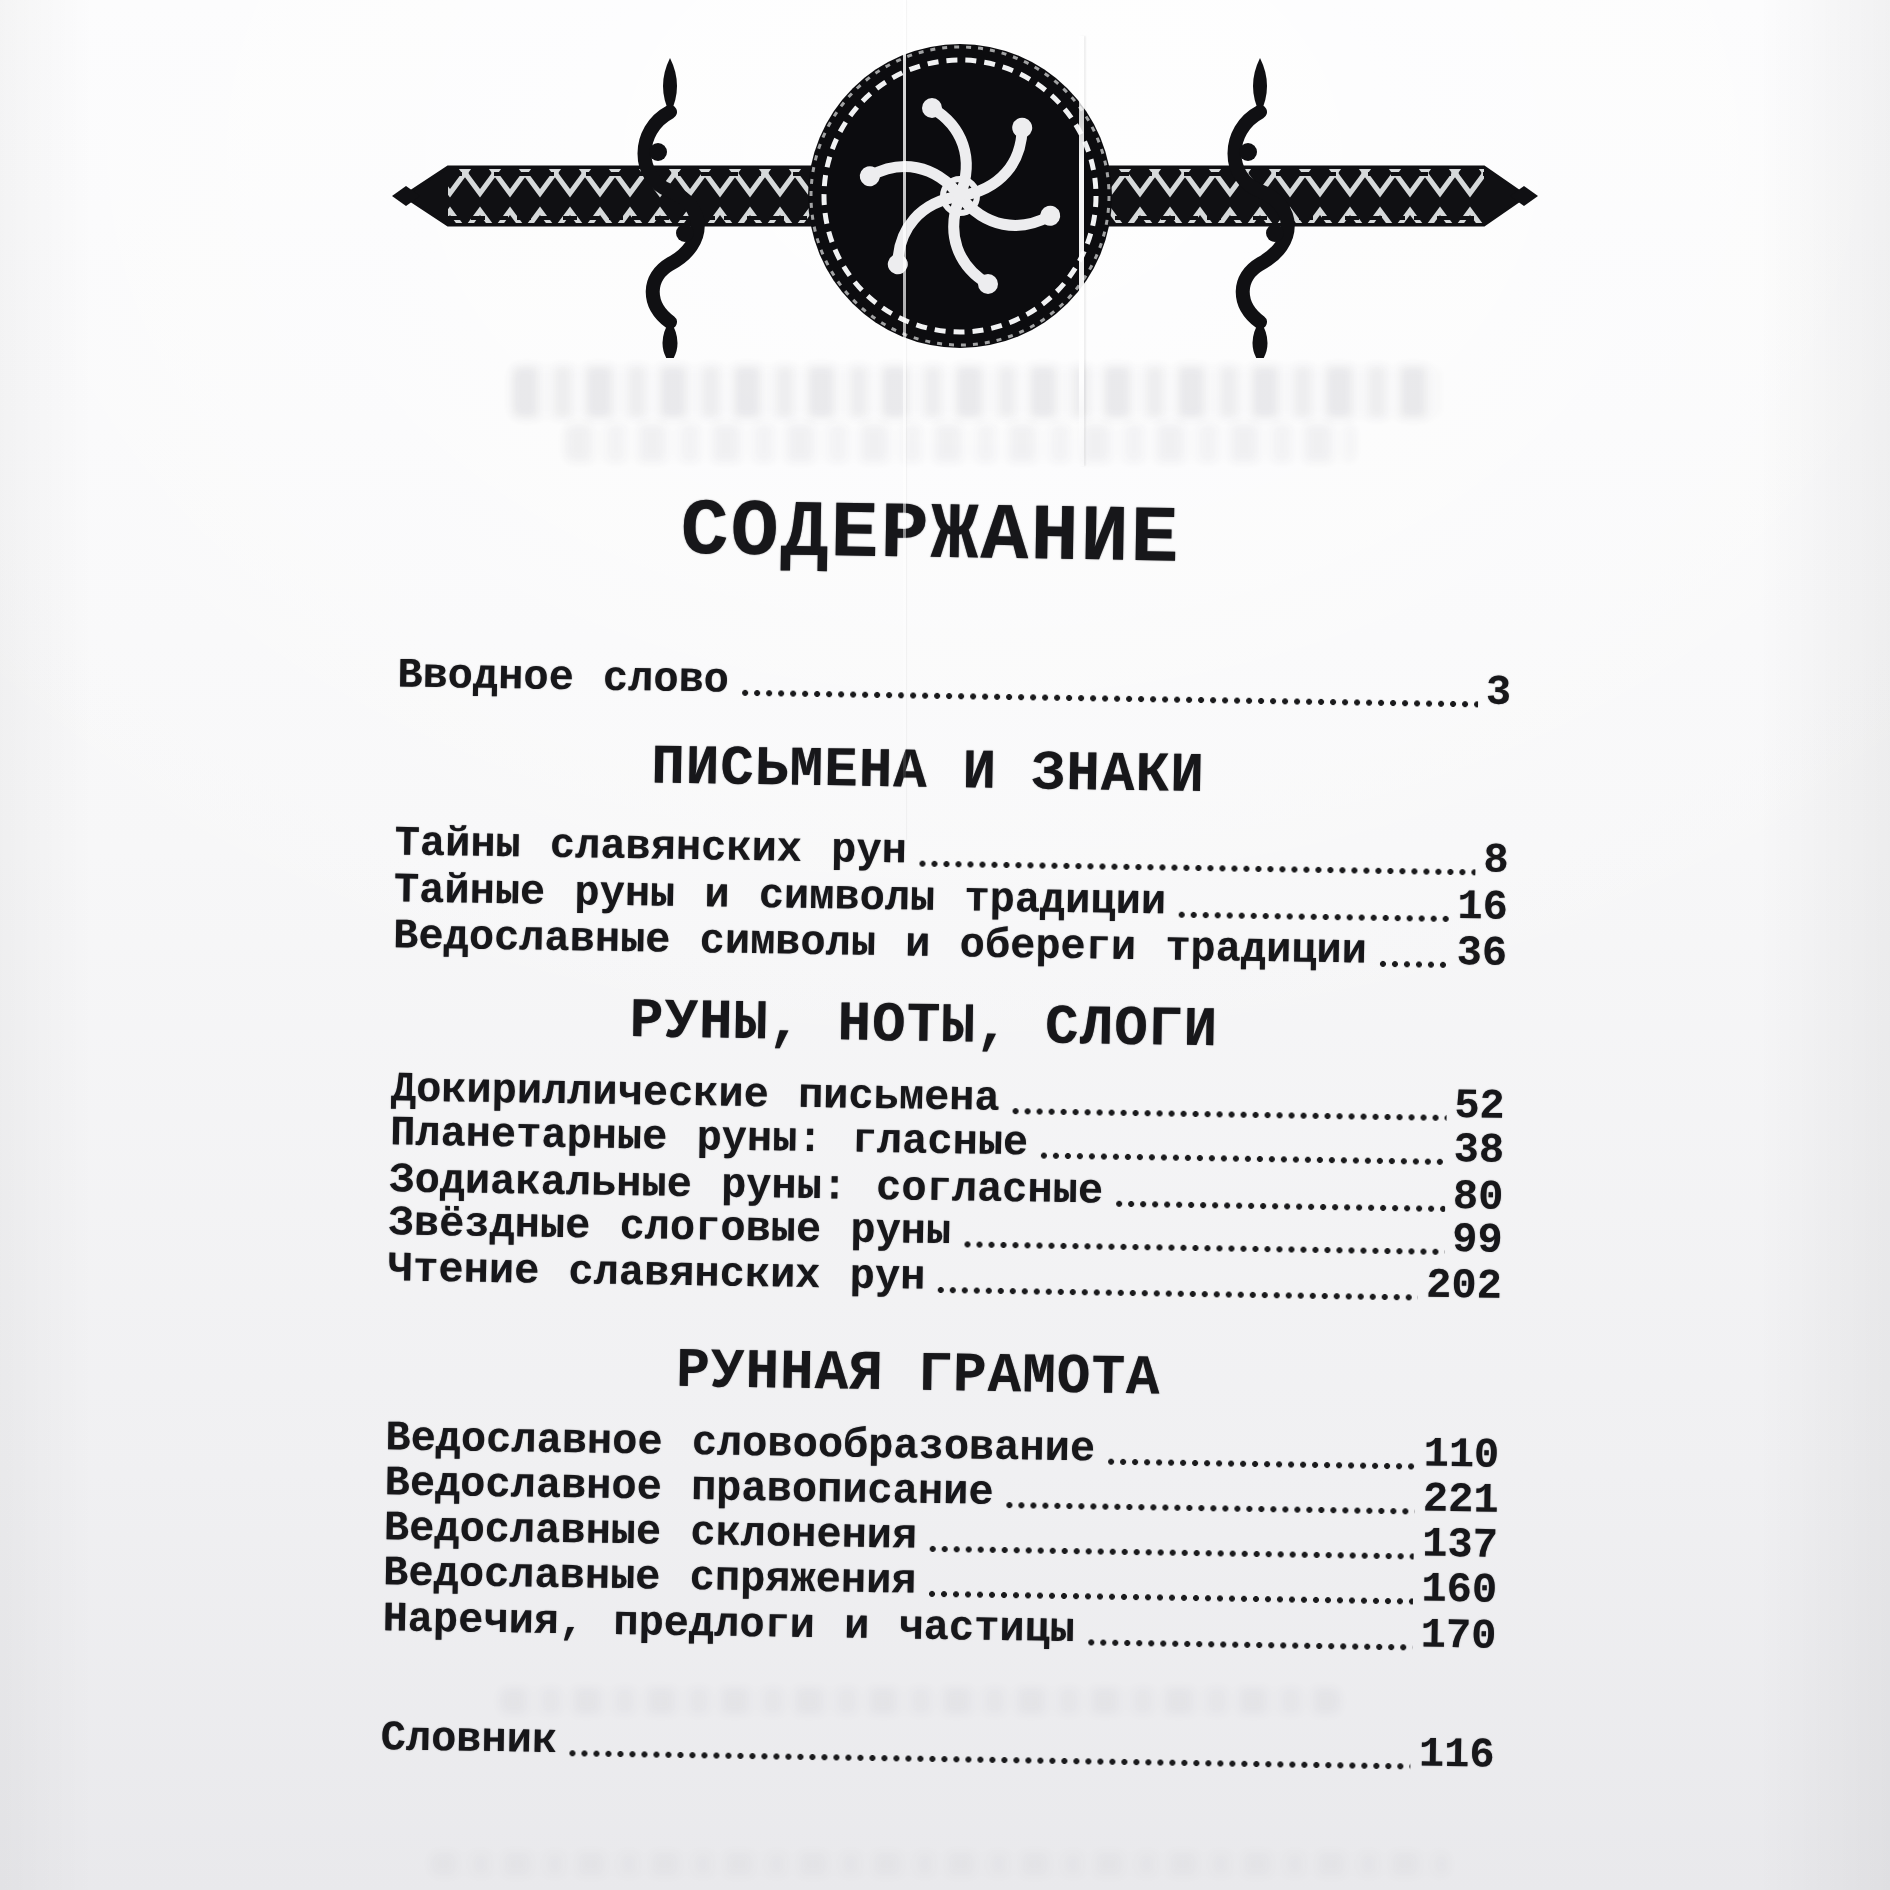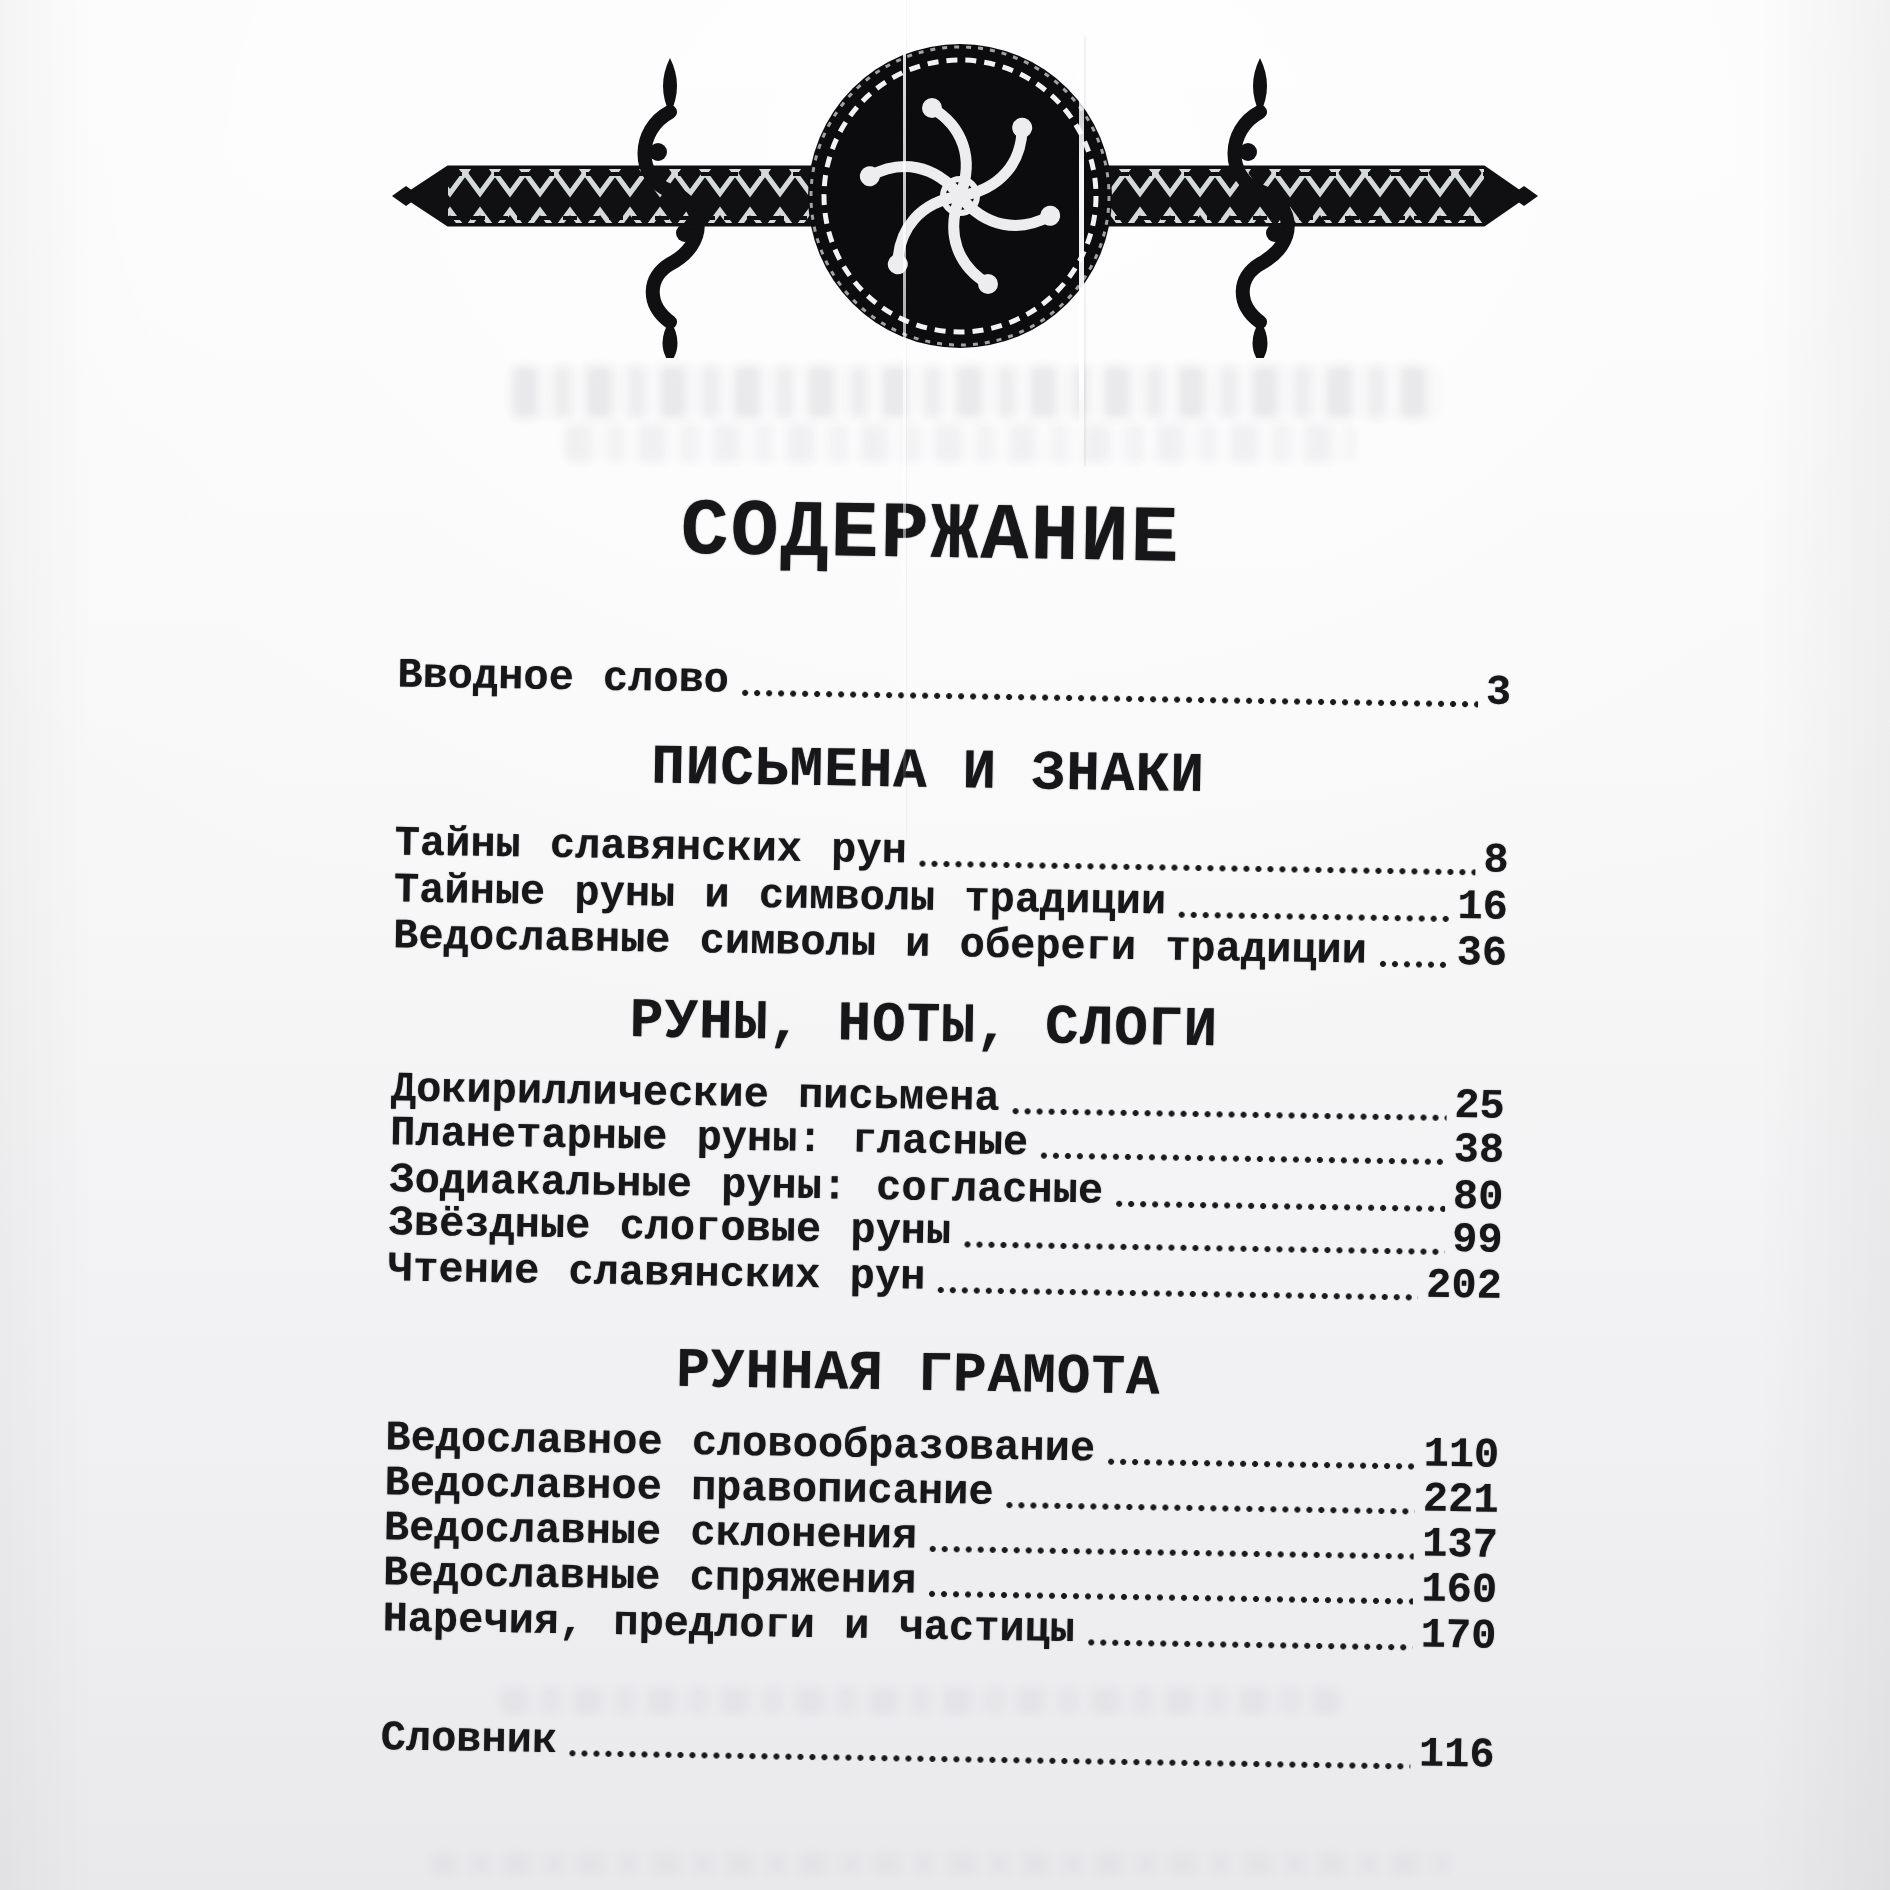--- a/index.html
+++ b/index.html
@@ -145,21 +145,21 @@
       <span class="lbl">Ведославные символы и обереги традиции</span>
       <span class="dots"></span>
       <span class="num">36</span>
     </div>
 
     <h2 class="sec" style="top:994px">РУНЫ, НОТЫ, СЛОГИ</h2>
 
     <div class="row" style="top:1072px">
       <span class="lbl">Докириллические письмена</span>
       <span class="dots"></span>
-      <span class="num">25</span>
+      <span class="num">52</span>
     </div>
     <div class="row" style="top:1116px">
       <span class="lbl">Планетарные руны: гласные</span>
       <span class="dots"></span>
       <span class="num">38</span>
     </div>
     <div class="row" style="top:1163px">
       <span class="lbl">Зодиакальные руны: согласные</span>
       <span class="dots"></span>
       <span class="num">80</span>

